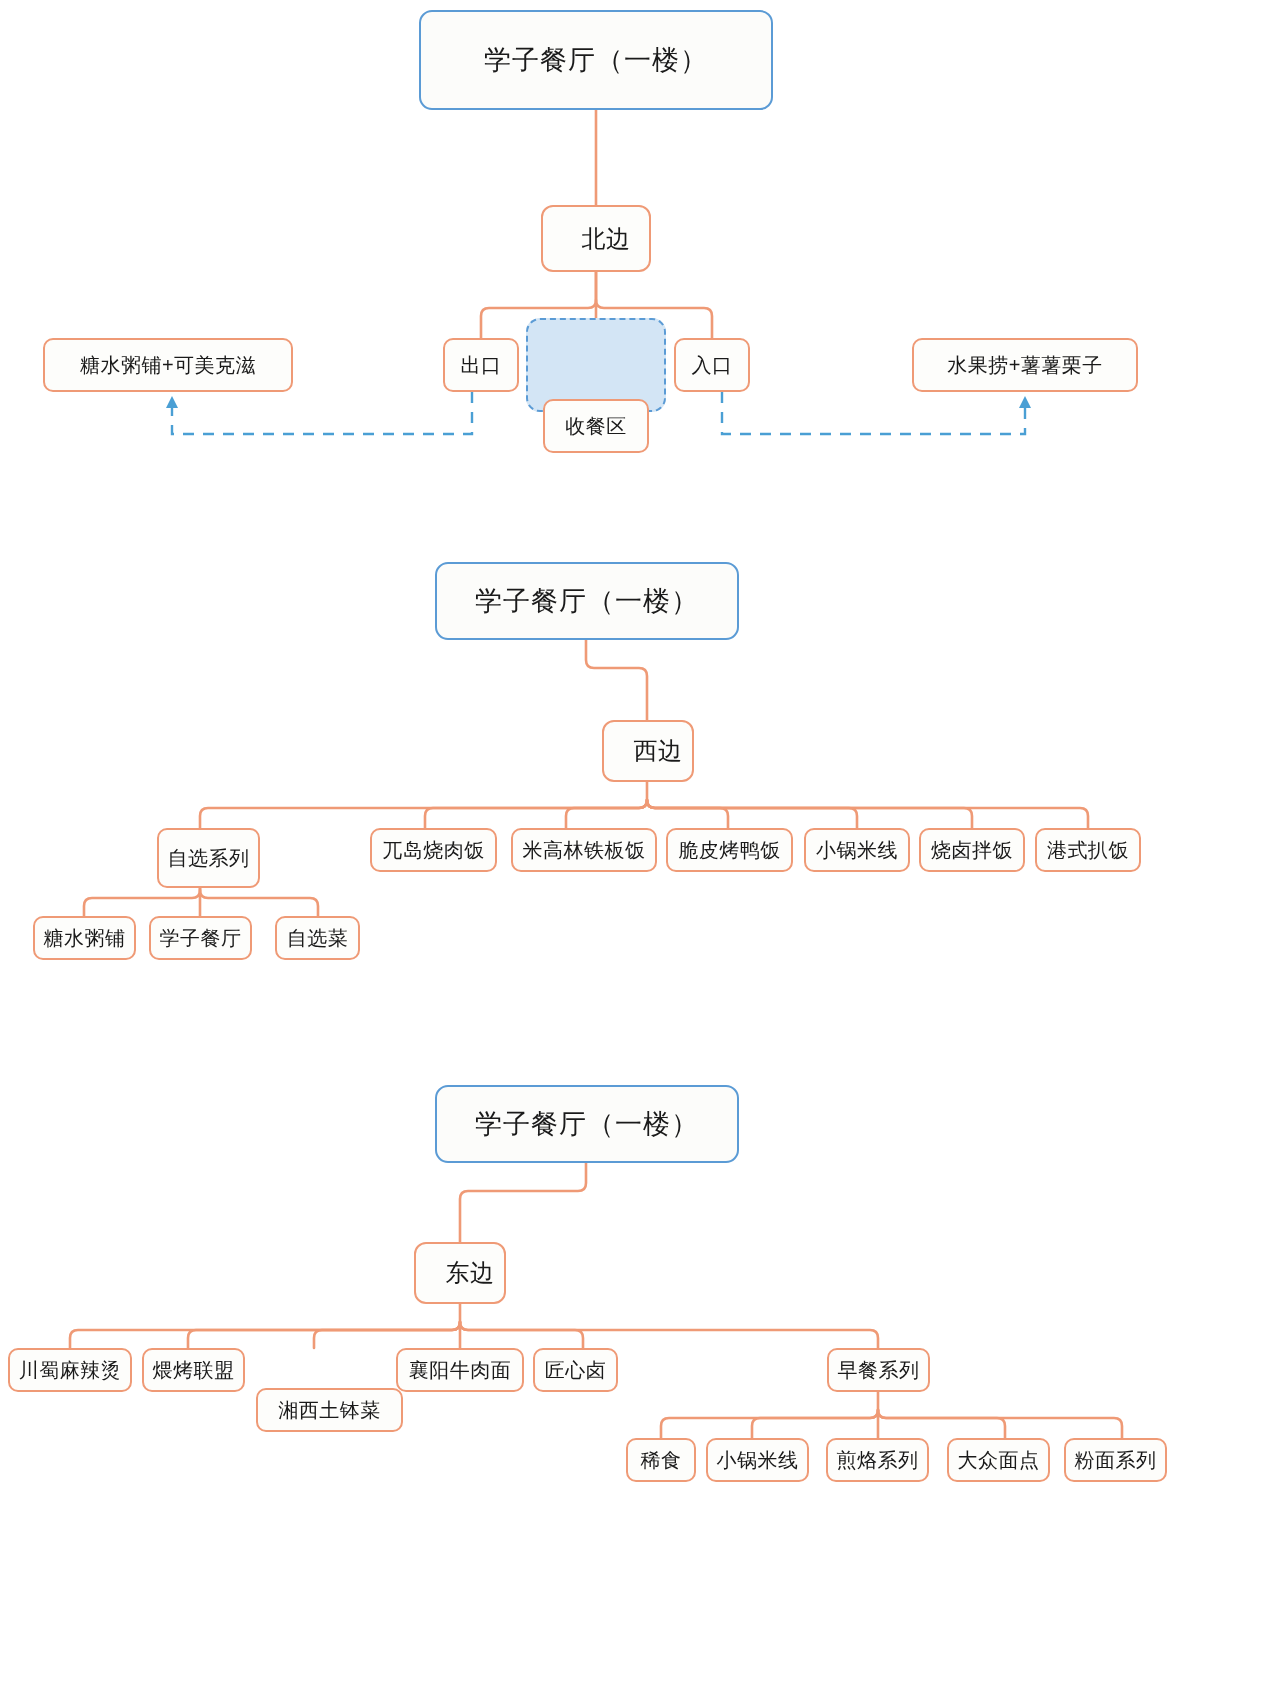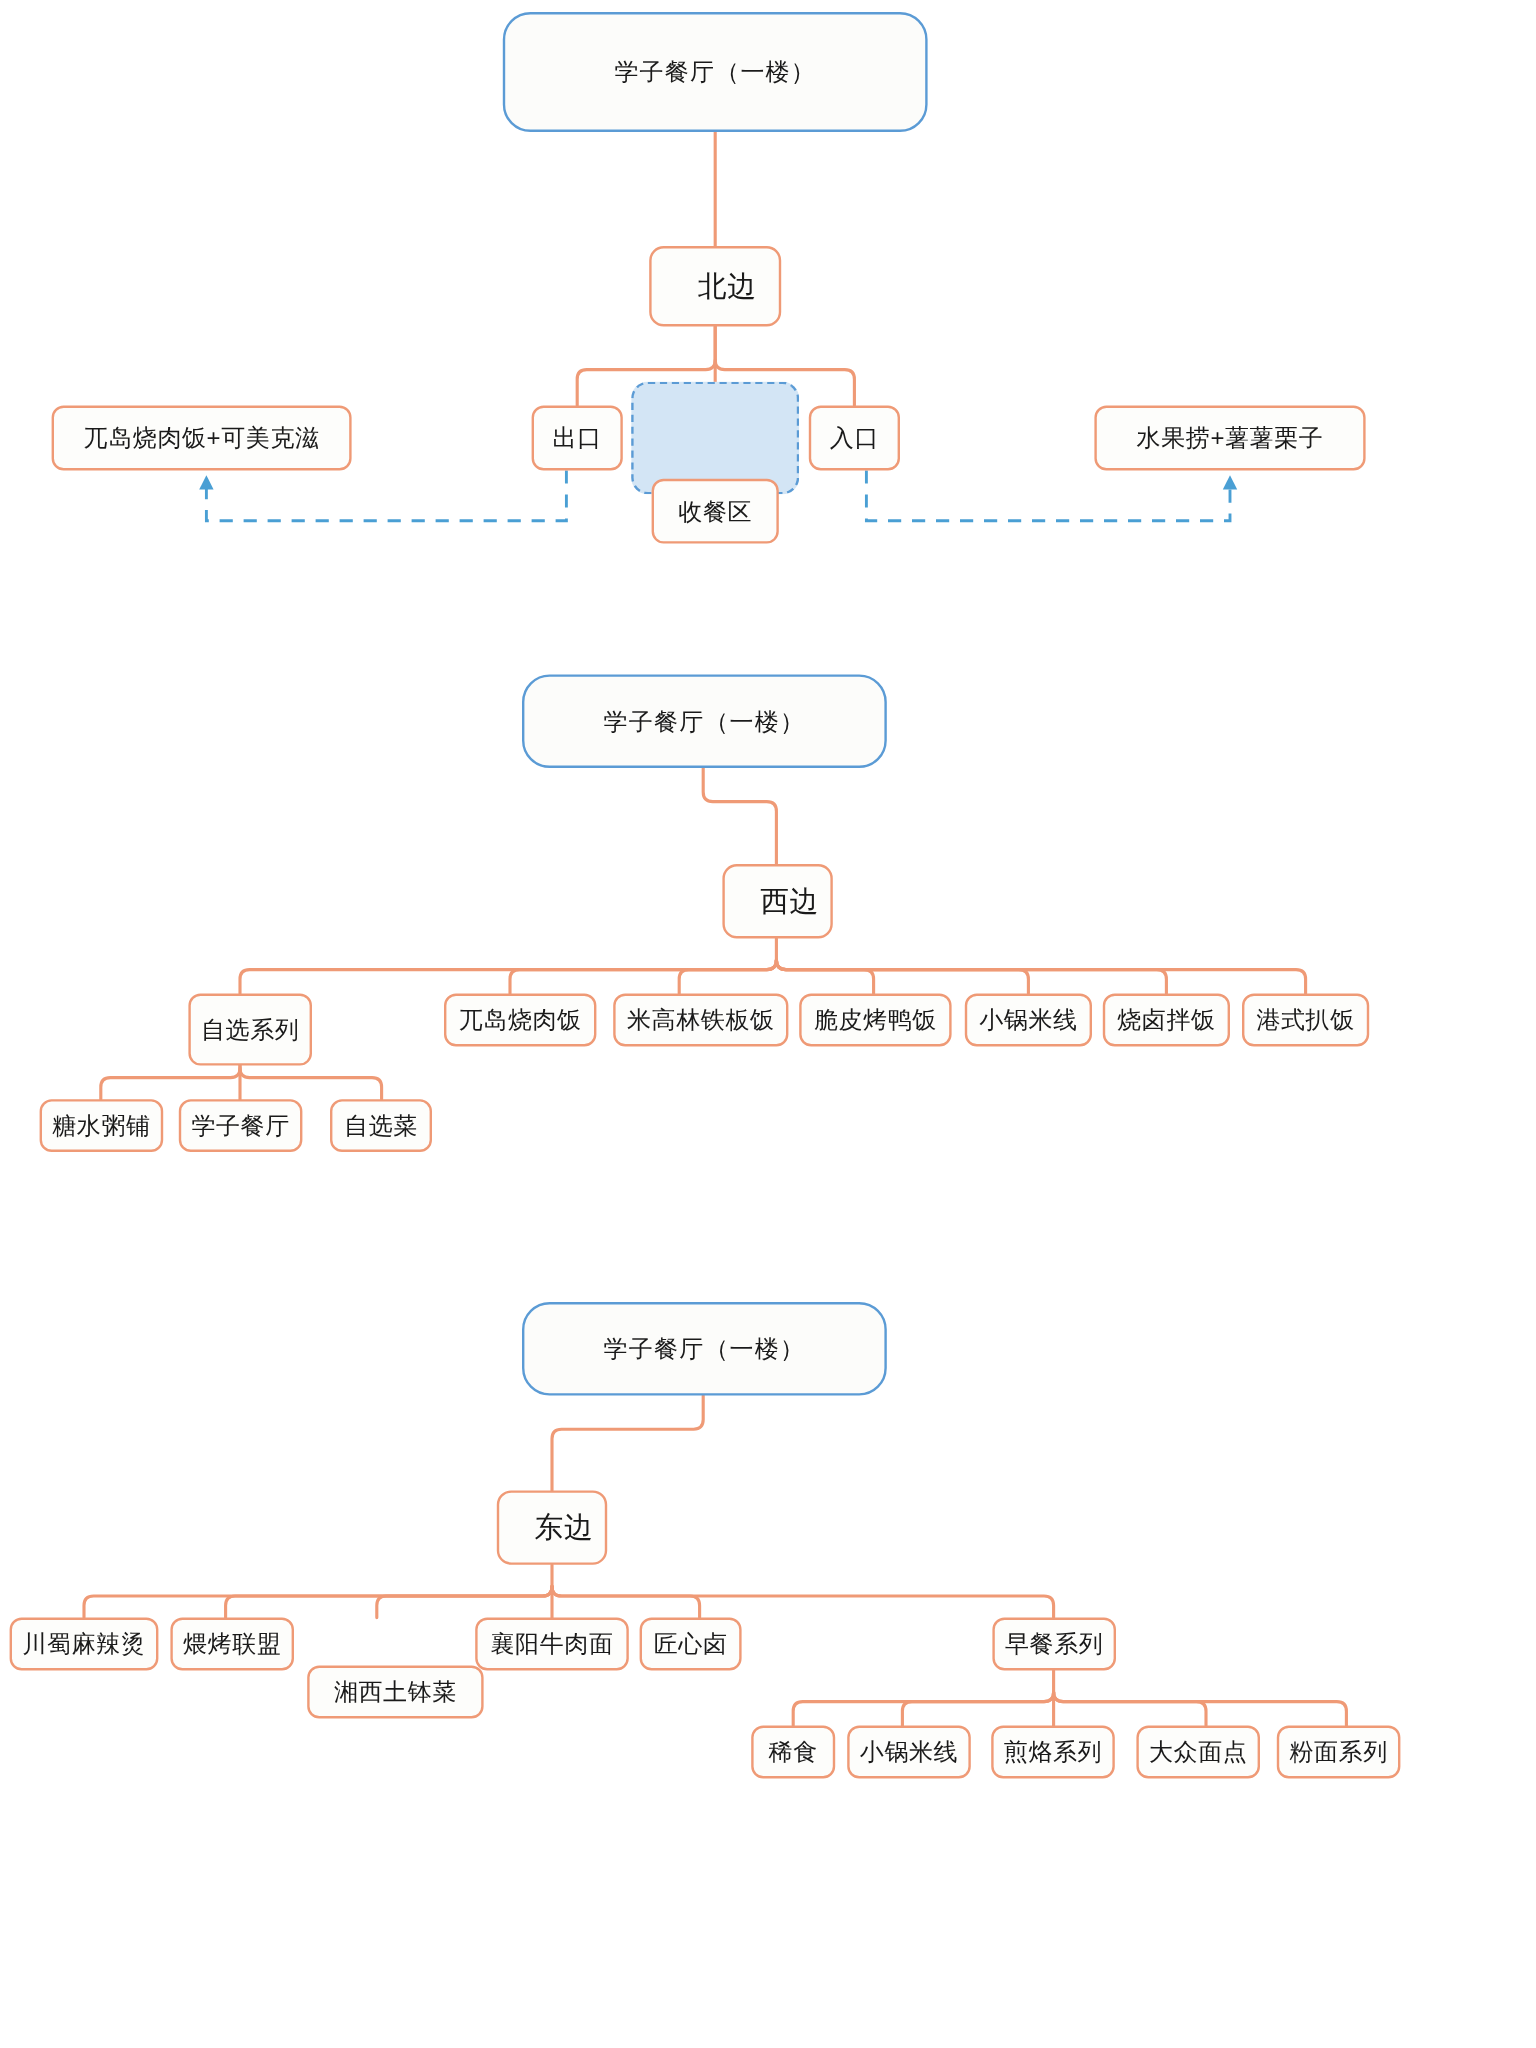--- a/index.html
+++ b/index.html
@@ -29,23 +29,23 @@
     background: #fdfdfb;
     border: 2.2px solid #ef9a76;
     border-radius: 11px;
     color: #1a1a1a;
     white-space: nowrap;
     letter-spacing: 0.5px;
     z-index: 3;
   }
   .node.root {
     border: 2.4px solid #5b9bd5;
-    border-radius: 23px;
+    border-radius: 13px;
     background: #fcfcfa;
-    font-size: 20px;
+    font-size: 27px;
     letter-spacing: 1px;
   }
   .node.branch {
     font-size: 24px;
     border-radius: 12px;
     padding-left: 20px;
   }
   .node.leaf {
     font-size: 20px;
     border-radius: 10px;
@@ -111,21 +111,21 @@
 
   <div class="node root" style="left:419px; top:10px; width:354px; height:100px;">
     <span>学子餐厅（一楼）</span>
   </div>
 
   <div class="node branch" style="left:541px; top:205px; width:110px; height:67px;">
     <span>北边</span>
   </div>
 
   <div class="node leaf" style="left:43px; top:338px; width:250px; height:54px;">
-    <span>兀岛烧肉饭+可美克滋</span>
+    <span>糖水粥铺+可美克滋</span>
   </div>
 
   <div class="node leaf" style="left:443px; top:338px; width:76px; height:54px;">
     <span>出口</span>
   </div>
 
   <div class="sel-halo" style="left:526px; top:318px; width:140px; height:94px;"></div>
   <div class="node leaf" style="left:543px; top:354px; width:106px; height:54px;margin-top:45px;">
     <span>收餐区</span>
   </div>

